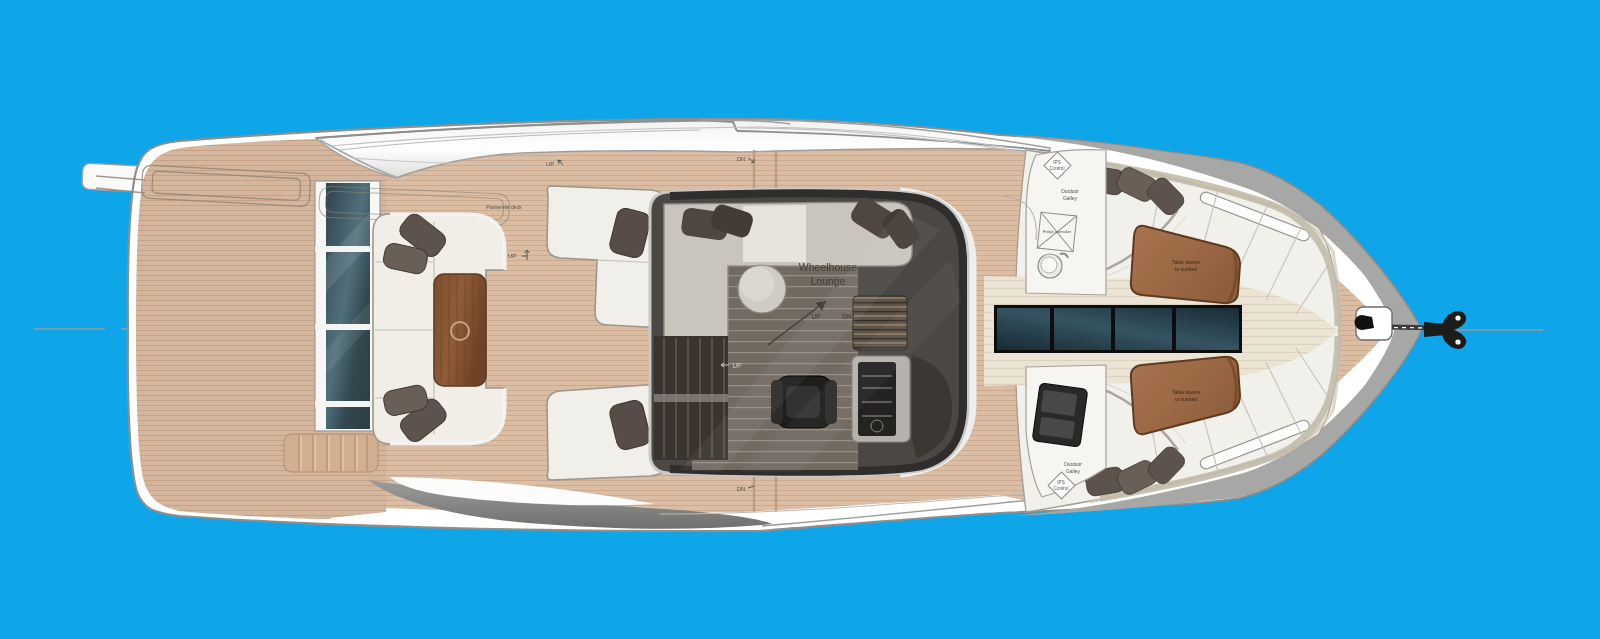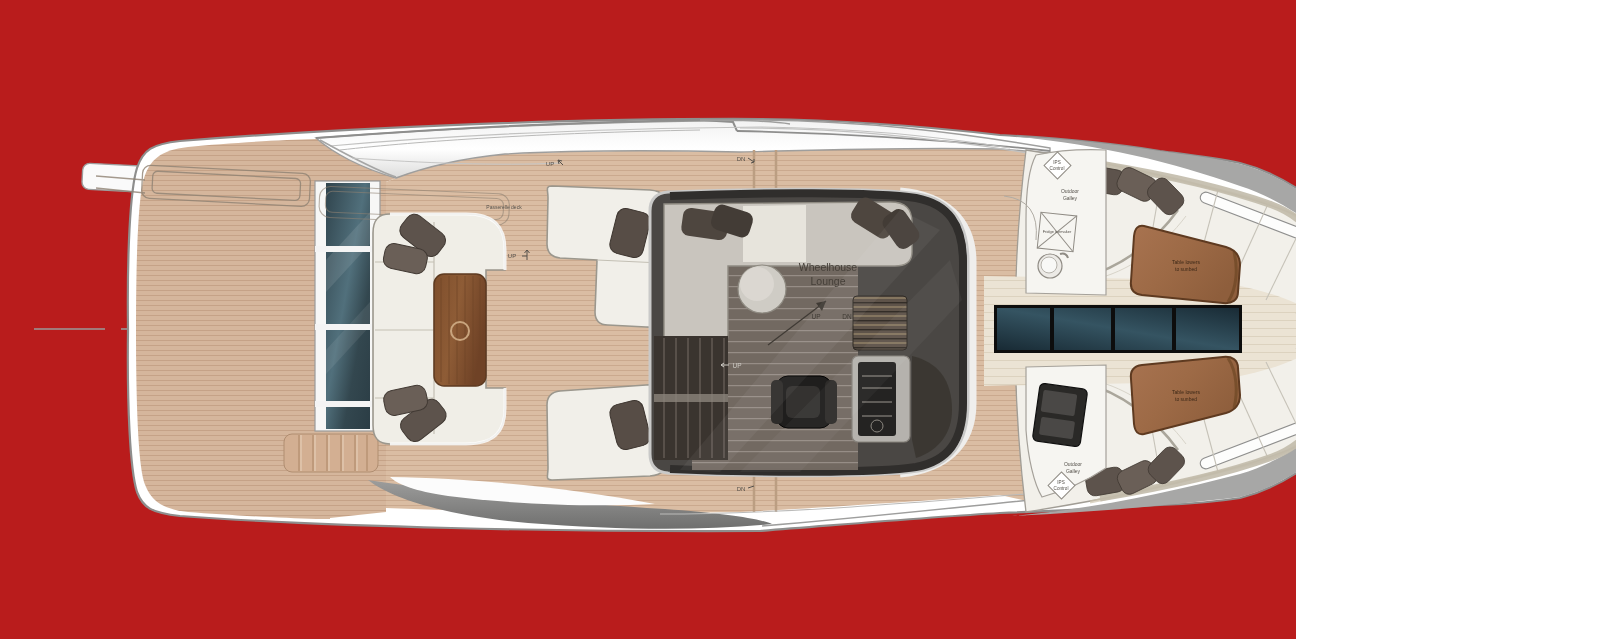--- a/index.html
+++ b/index.html
@@ -1,16 +1,16 @@
 <!DOCTYPE html>
 <html><head>
 <meta charset="utf-8">
 <style>
   html,body{margin:0;padding:0;background:#fff;}
-  .wrap{width:1296px;height:639px;position:relative;overflow:hidden;background:#b91c1c;
+  .wrap{width:1600px;height:639px;position:relative;overflow:hidden;background:#0ea5e9;
         font-family:"Liberation Sans", sans-serif;}
   svg{display:block}
   text{font-family:"Liberation Sans", sans-serif;}
 </style>
 </head>
 <body>
 <div class="wrap">
 <svg width="1600" height="639" viewBox="0 0 1600 639">
 <defs>
   <linearGradient id="tealSheen" x1="0" y1="0" x2="1" y2="1">

